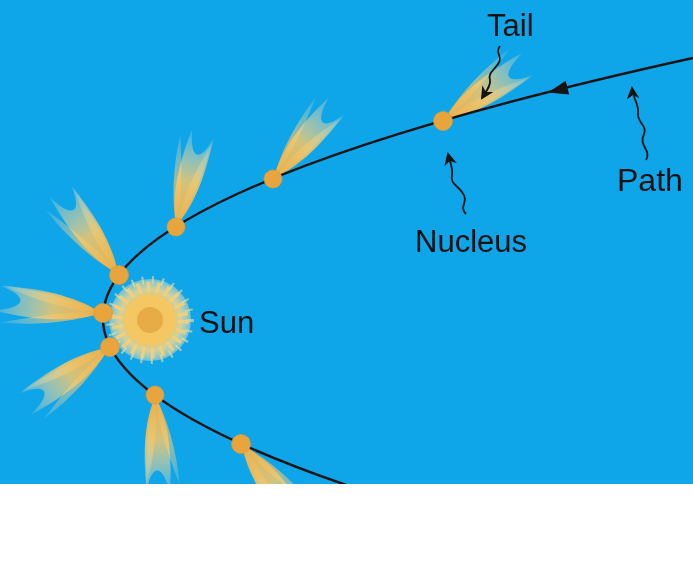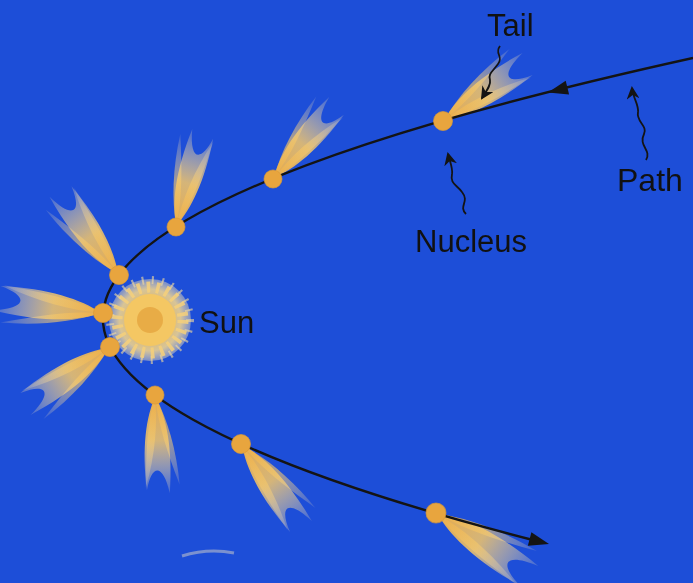--- a/index.html
+++ b/index.html
@@ -3,22 +3,22 @@
 <meta charset="utf-8">
 <style>
   html, body {
     margin: 0;
     padding: 0;
     background: #ffffff;
   }
   .stage {
     position: relative;
     width: 693px;
-    height: 583px;
-    background: #1d4ed8;
+    height: 484px;
+    background: #0ea5e9;
     overflow: hidden;
   }
   svg { display: block; }
   text {
     font-family: "Liberation Sans", sans-serif;
     fill: #111111;
     user-select: none;
   }
 </style>
 </head>

